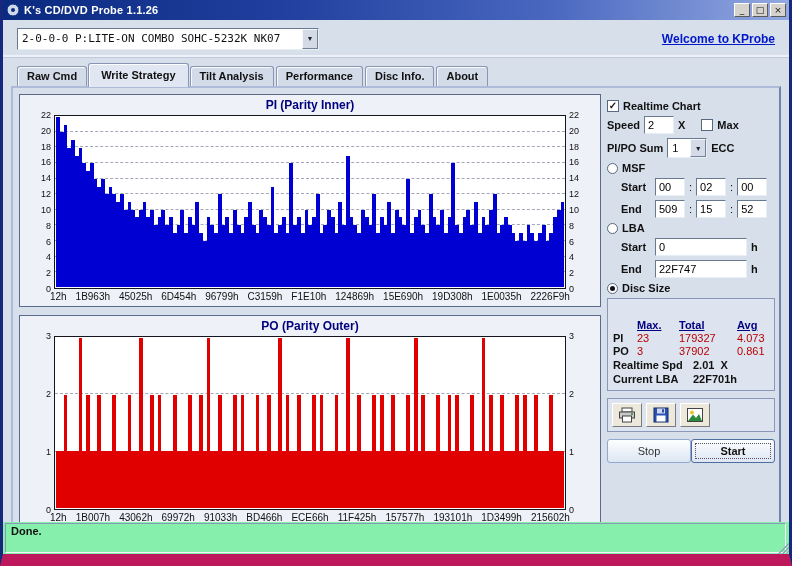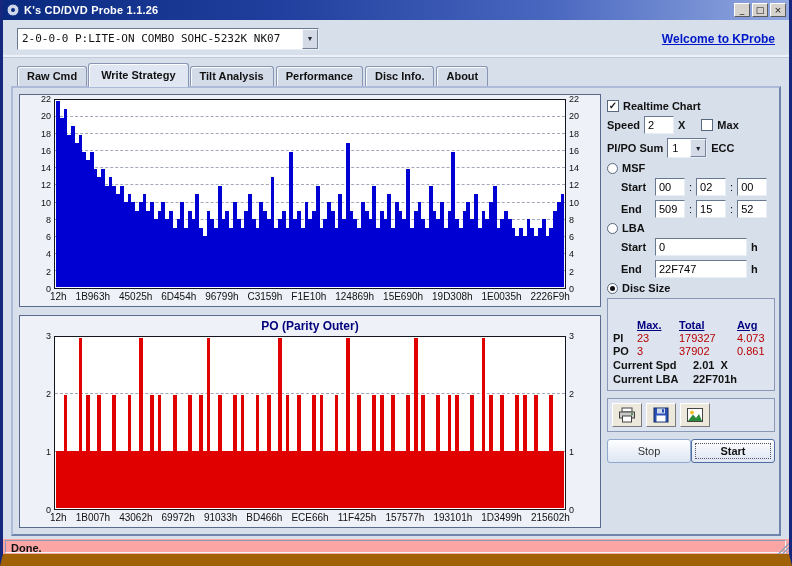--- a/index.html
+++ b/index.html
@@ -1,21 +1,21 @@
 <!DOCTYPE html>
 <html><head>
 <meta charset="utf-8">
 <style>
   * { box-sizing: border-box; margin: 0; padding: 0; }
   html,body { background:#9aa4b4; }
   .window {
     position: relative; width: 792px; height: 566px;
     font-family: "Liberation Sans", sans-serif; font-size: 11px; color:#111;
     background:#d7dfeb;
-    border-left:3px solid #16287e; border-right:3px solid #16287e; border-bottom:12px solid #a16207;
+    border-left:3px solid #16287e; border-right:3px solid #16287e; border-bottom:12px solid #be185d;
     overflow:hidden;
   }
   
   .titlebar {
     position:absolute; top:0; left:0; right:0; height:20px;
     background:linear-gradient(90deg,#0a2a80 0%,#203f9e 35%,#4a68c0 70%,#93a9e0 100%);
     display:flex; align-items:center; padding:0 3px; gap:4px;
   }
   .title-text { color:#fff; font-weight:bold; font-size:11px; flex:1; letter-spacing:.2px; }
   .tb-btns { display:flex; gap:2px; }
@@ -108,21 +108,21 @@
   .icon-btn { width:30px; height:24px; background:#ece9dc; padding:0; cursor:pointer;
     border:1px solid; border-color:#fff #7a7a7a #7a7a7a #fff;
     display:flex; align-items:center; justify-content:center; }
   .actions { margin-top:7px; display:flex; }
   .action { flex:1; height:24px; background:linear-gradient(180deg,#fdfeff,#dde6f3);
     border:1px solid #8fa8cc; border-radius:3px; font-family:"Liberation Sans",sans-serif;
     font-size:11px; color:#333; cursor:pointer; position:relative; }
   .action.primary { font-weight:bold; color:#111; border-color:#4f6f9e; }
   .action.primary::after { content:""; position:absolute; inset:3px; border:1px dotted #556; }
   
-  .statusbar { position:absolute; left:0; right:0; bottom:0; height:15px; background:#fca5a5; }
+  .statusbar { position:absolute; left:0; right:0; bottom:0; height:32px; background:#86efac; }
   .status-panel { position:absolute; left:2px; right:3px; top:1px; bottom:1px;
     border:1px solid; border-color:#8a98b8 #f2f6fb #f2f6fb #8a98b8;
     font-weight:bold; font-size:11px; padding:1px 5px; }
   .grip { position:absolute; right:0; bottom:0; width:13px; height:13px;
     background:
       linear-gradient(135deg, transparent 0 57%, #95a3bd 57% 64%, transparent 64% 71%, #95a3bd 71% 78%, transparent 78% 85%, #95a3bd 85% 92%, transparent 92%);
   }
 </style>
 </head>
 <body>
@@ -158,20 +158,21 @@
     <div class="tab">Tilt Analysis</div>
     <div class="tab">Performance</div>
     <div class="tab">Disc Info.</div>
     <div class="tab">About</div>
   </div>
 
   <div class="main">
 
     <div class="charts">
       <div class="chart-box">
+        <div class="chart-title">PI (Parity Inner)</div>
         <div class="plot-outer">
           <div class="plot">
             <div class="bars">
                 <div class="bar" style="height: 100%; background: rgb(0, 0, 210);"></div>
                 <div class="bar" style="height: 90.9091%; background: rgb(0, 0, 210);"></div>
                 <div class="bar" style="height: 95.4545%; background: rgb(0, 0, 210);"></div>
                 <div class="bar" style="height: 81.8182%; background: rgb(0, 0, 210);"></div>
                 <div class="bar" style="height: 86.3636%; background: rgb(0, 0, 210);"></div>
                 <div class="bar" style="height: 77.2727%; background: rgb(0, 0, 210);"></div>
                 <div class="bar" style="height: 81.8182%; background: rgb(0, 0, 210);"></div>
@@ -607,21 +608,21 @@
           <span class="red">179327</span>
           <span class="red">4.073</span>
 
           <span class="b">PO</span>
           <span class="red">3</span>
           <span class="red">37902</span>
           <span class="red">0.861</span>
         </div>
 
         <div class="cur">
-          <span class="lab">Current Spd</span>
+          <span class="lab">Realtime Spd</span>
           <span class="val">2.01</span>
           <span class="val">X</span>
         </div>
         <div class="cur">
           <span class="lab">Current LBA</span>
           <span class="val">22F701h</span>
         </div>
 
       </div>
 

